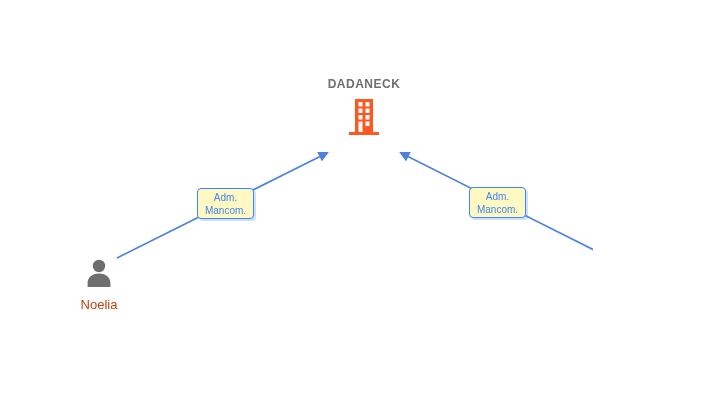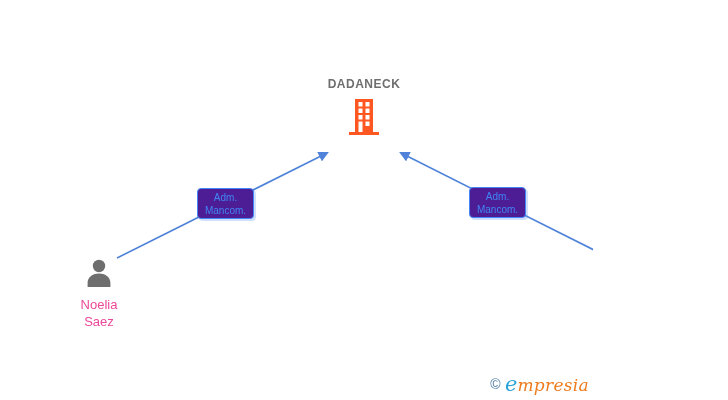--- a/index.html
+++ b/index.html
@@ -10,32 +10,32 @@
   svg.edges { position:absolute; left:0; top:0; }
 
   
   .company-node { position:absolute; left:284px; top:77px; width:160px; text-align:center; }
   .company-name { font-weight:bold; font-size:12px; line-height:15px; color:#6f6f6f; letter-spacing:0.5px; }
   .building-icon { margin-top:5px; }
 
   
   .edge-label {
     position:absolute; width:57px; height:31px; box-sizing:border-box;
-    background:#4c1d95; border:1.5px solid #4285F4; border-radius:4px;
+    background:#fef9c3; border:1.5px solid #4285F4; border-radius:4px;
     color:#4285F4; font-size:10px; line-height:13px; text-align:center;
     padding-top:2px; box-shadow:2px 2px 0 rgba(66,133,244,0.25);
   }
   .edge-label.left  { left:197px; top:188px; }
   .edge-label.right { left:469px; top:187px; }
 
   
   .person-node { position:absolute; width:110px; text-align:center; }
   .person-node.left  { left:44px;  top:259px; }
   .person-node.right { left:576px; top:259px; }
-  .person-name { margin-top:6px; font-size:13px; line-height:16.5px; color:#ec4899; }
+  .person-name { margin-top:6px; font-size:13px; line-height:16.5px; color:#c2410c; }
 
   
   .brand-logo { position:absolute; right:4px; bottom:4px; white-space:nowrap; }
   .copyright  { color:#4a7ba6; font-size:14px; position:relative; top:-2px; }
   .logo-word  { font-family:"DejaVu Serif", serif; font-style:italic; }
   .logo-e     { color:#2aa3d8; font-size:21px; }
   .logo-rest  { color:#ee7b1c; font-size:17px; letter-spacing:0.3px; }
 </style>
 </head>
 <body>
@@ -81,23 +81,18 @@
 
   <div class="person-node left">
     <svg width="30" height="28" viewBox="0 0 30 28">
       <g fill="#6e6e6e">
         <circle cx="15" cy="7" r="6.2"></circle>
         <path d="M15 14.6 c-7.6 0 -11.4 4.6 -11.4 9.4 L3.6 28 l22.8 0 l0 -4 c0 -4.8 -3.8 -9.4 -11.4 -9.4 z"></path>
       </g>
     </svg>
     <div class="person-name">
       <div>Noelia</div>
-      <div>Saez</div>
     </div>
   </div>
 
 
-  <div class="brand-logo">
-    <span class="copyright">©</span>
-    <span class="logo-word logo-e">e</span><span class="logo-word logo-rest">mpresia</span>
-  </div>
 
 </div>
 
 </body></html>

